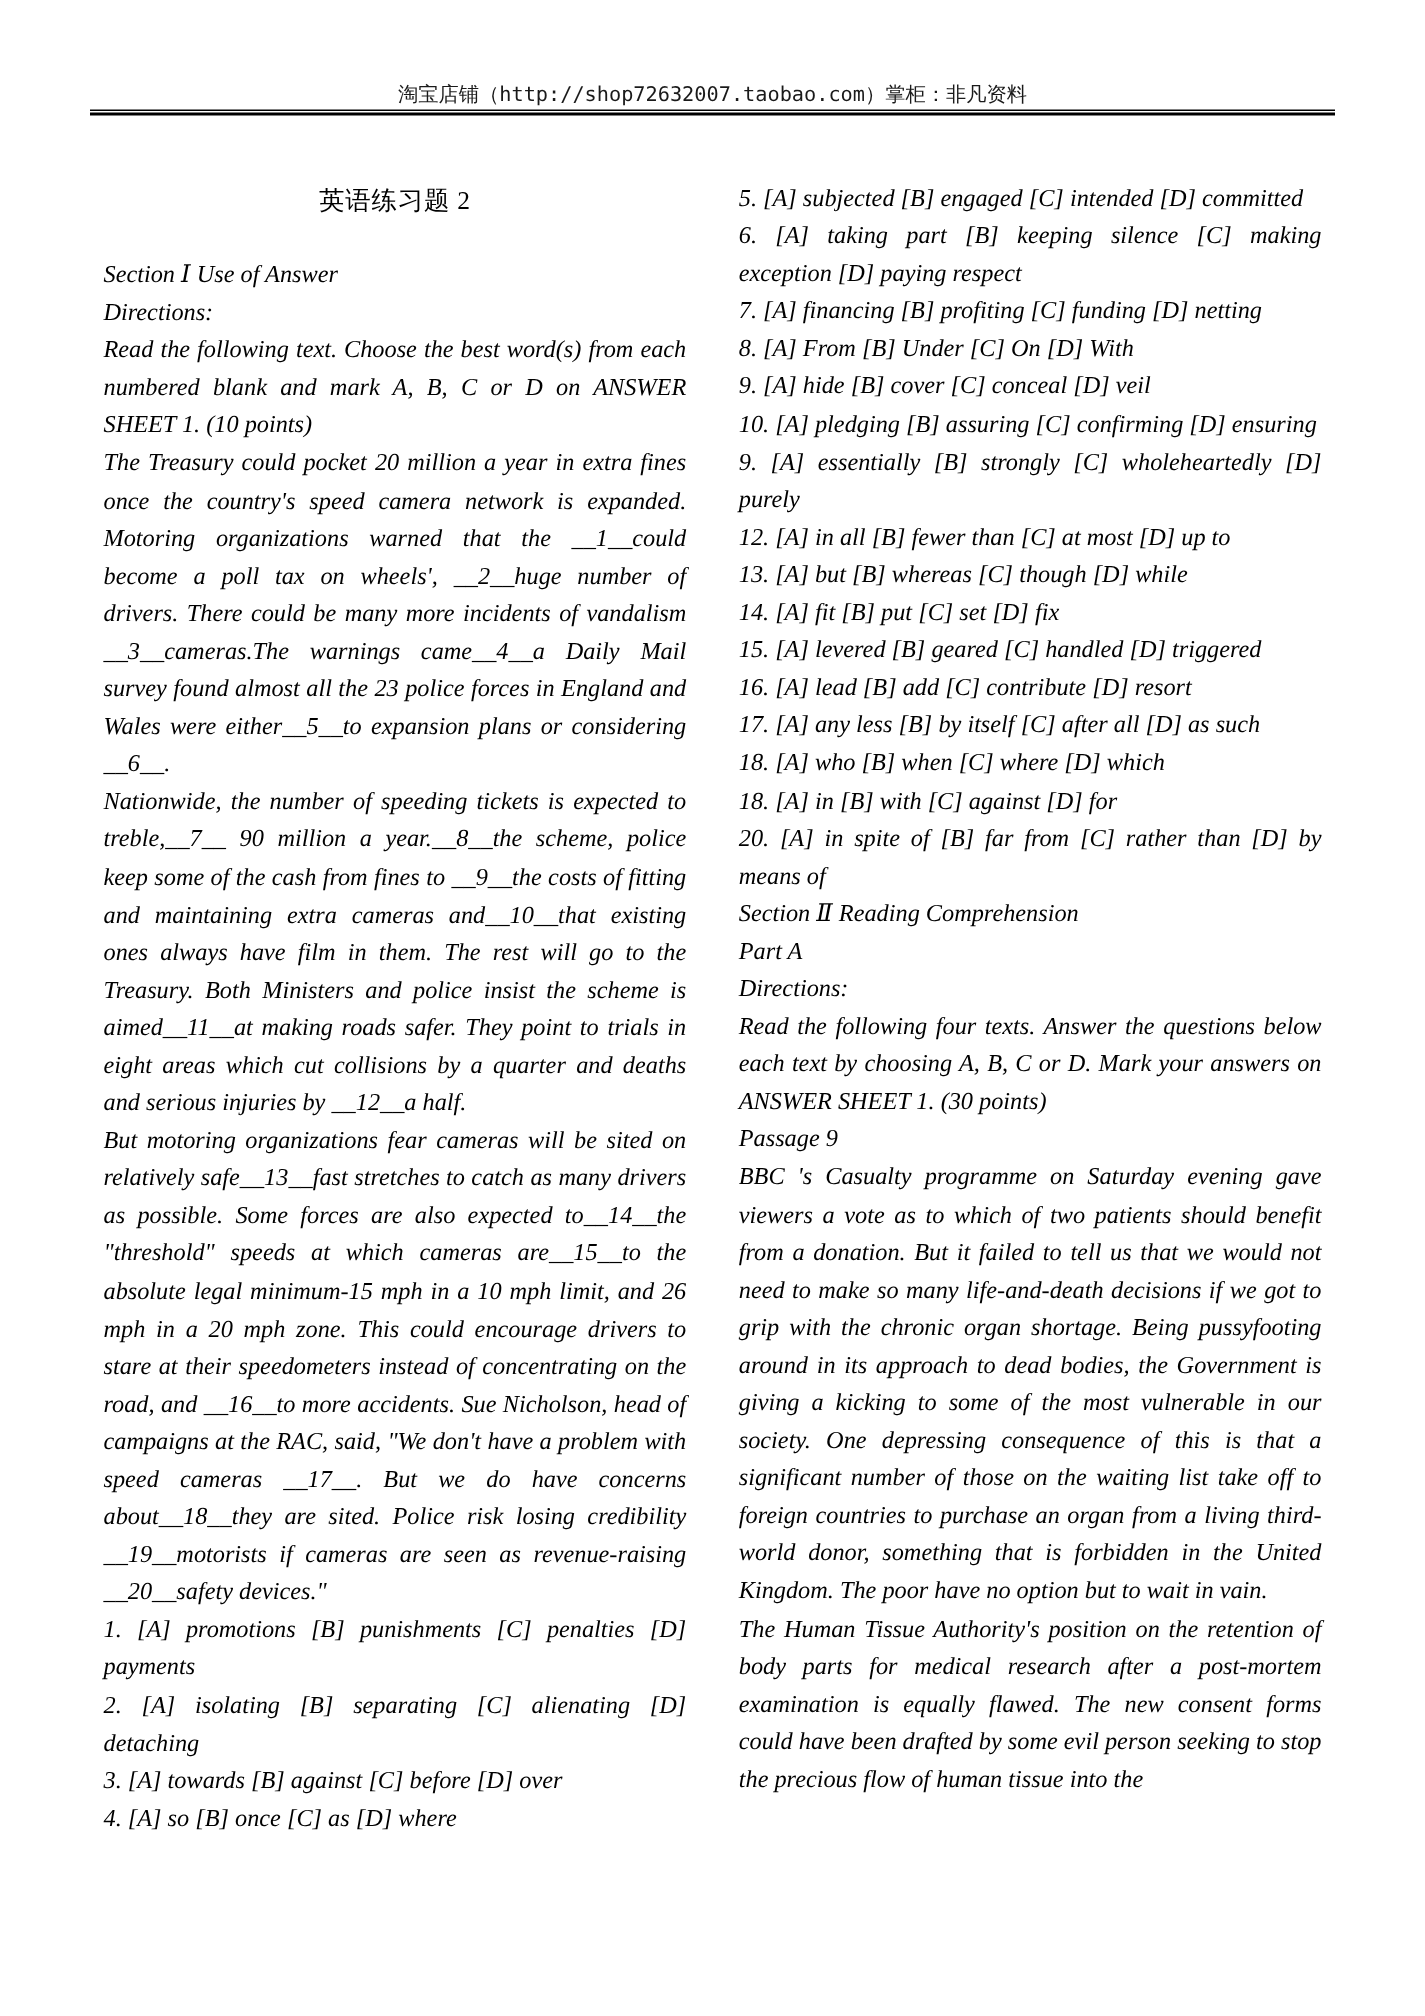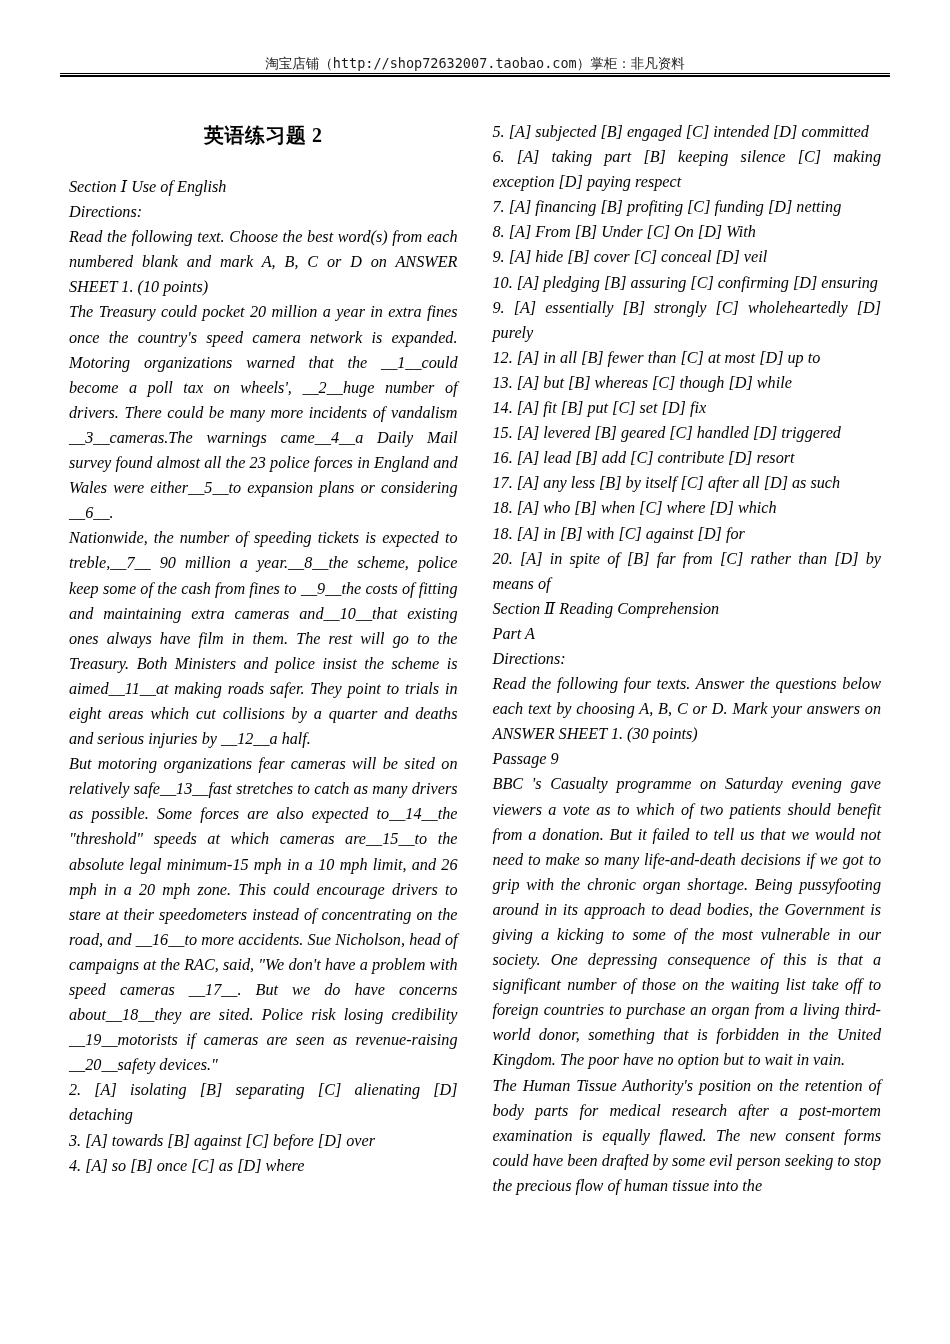--- a/index.html
+++ b/index.html
@@ -54,22 +54,22 @@
     width: 812px;
     display: flex;
     gap: 35px;
   }
   .col {
     width: 393px;
   }
   .col-right { padding-top: 8px; }
 
   .doc-title {
-    font-size: 20px;
-    font-weight: bold;
+    font-size: 17px;
+    font-weight: normal;
     text-align: center;
     margin: 10px 0 26px 0;
     letter-spacing: 0.5px;
   }
 
   p.t {
     margin: 0;
     font-size: 16.2px;
     line-height: 25.1px;
     text-align: justify;
@@ -88,28 +88,29 @@
     <div class="header-text">淘宝店铺（http://shop72632007.taobao.com）掌柜：非凡资料</div>
     <div class="header-rule"></div>
   </div>
 
   <div class="columns">
 
     <div class="col col-left">
 
       <div class="doc-title">英语练习题 2</div>
 
-      <p class="t flush">Section Ⅰ Use of English</p>
+      <p class="t flush">Section Ⅰ Use of Answer</p>
       <p class="t flush">Directions:</p>
       <p class="t">Read the following text. Choose the best word(s) from each numbered blank and mark A, B, C or D on ANSWER SHEET 1. (10 points)</p>
 
       <p class="t">The Treasury could pocket 20 million a year in extra fines once the country's speed camera network is expanded. Motoring organizations warned that the __1__could become a poll tax on wheels', __2__huge number of drivers. There could be many more incidents of vandalism __3__cameras.The warnings came__4__a Daily Mail survey found almost all the 23 police forces in England and Wales were either__5__to expansion plans or considering __6__.</p>
       <p class="t">Nationwide, the number of speeding tickets is expected to treble,__7__ 90 million a year.__8__the scheme, police keep some of the cash from fines to __9__the costs of fitting and maintaining extra cameras and__10__that existing ones always have film in them. The rest will go to the Treasury. Both Ministers and police insist the scheme is aimed__11__at making roads safer. They point to trials in eight areas which cut collisions by a quarter and deaths and serious injuries by __12__a half.</p>
       <p class="t">But motoring organizations fear cameras will be sited on relatively safe__13__fast stretches to catch as many drivers as possible. Some forces are also expected to__14__the "threshold" speeds at which cameras are__15__to the absolute legal minimum-15 mph in a 10 mph limit, and 26 mph in a 20 mph zone. This could encourage drivers to stare at their speedometers instead of concentrating on the road, and __16__to more accidents. Sue Nicholson, head of campaigns at the RAC, said, "We don't have a problem with speed cameras __17__. But we do have concerns about__18__they are sited. Police risk losing credibility __19__motorists if cameras are seen as revenue-raising __20__safety devices."</p>
 
+      <p class="t">1. [A] promotions [B] punishments [C] penalties [D] payments</p>
       <p class="t">2. [A] isolating [B] separating [C] alienating [D] detaching</p>
       <p class="t">3. [A] towards [B] against [C] before [D] over</p>
       <p class="t">4. [A] so [B] once [C] as [D] where</p>
 
     </div>
 
     <div class="col col-right">
 
       <p class="t">5. [A] subjected [B] engaged [C] intended [D] committed</p>
       <p class="t">6. [A] taking part [B] keeping silence [C] making exception [D] paying respect</p>

